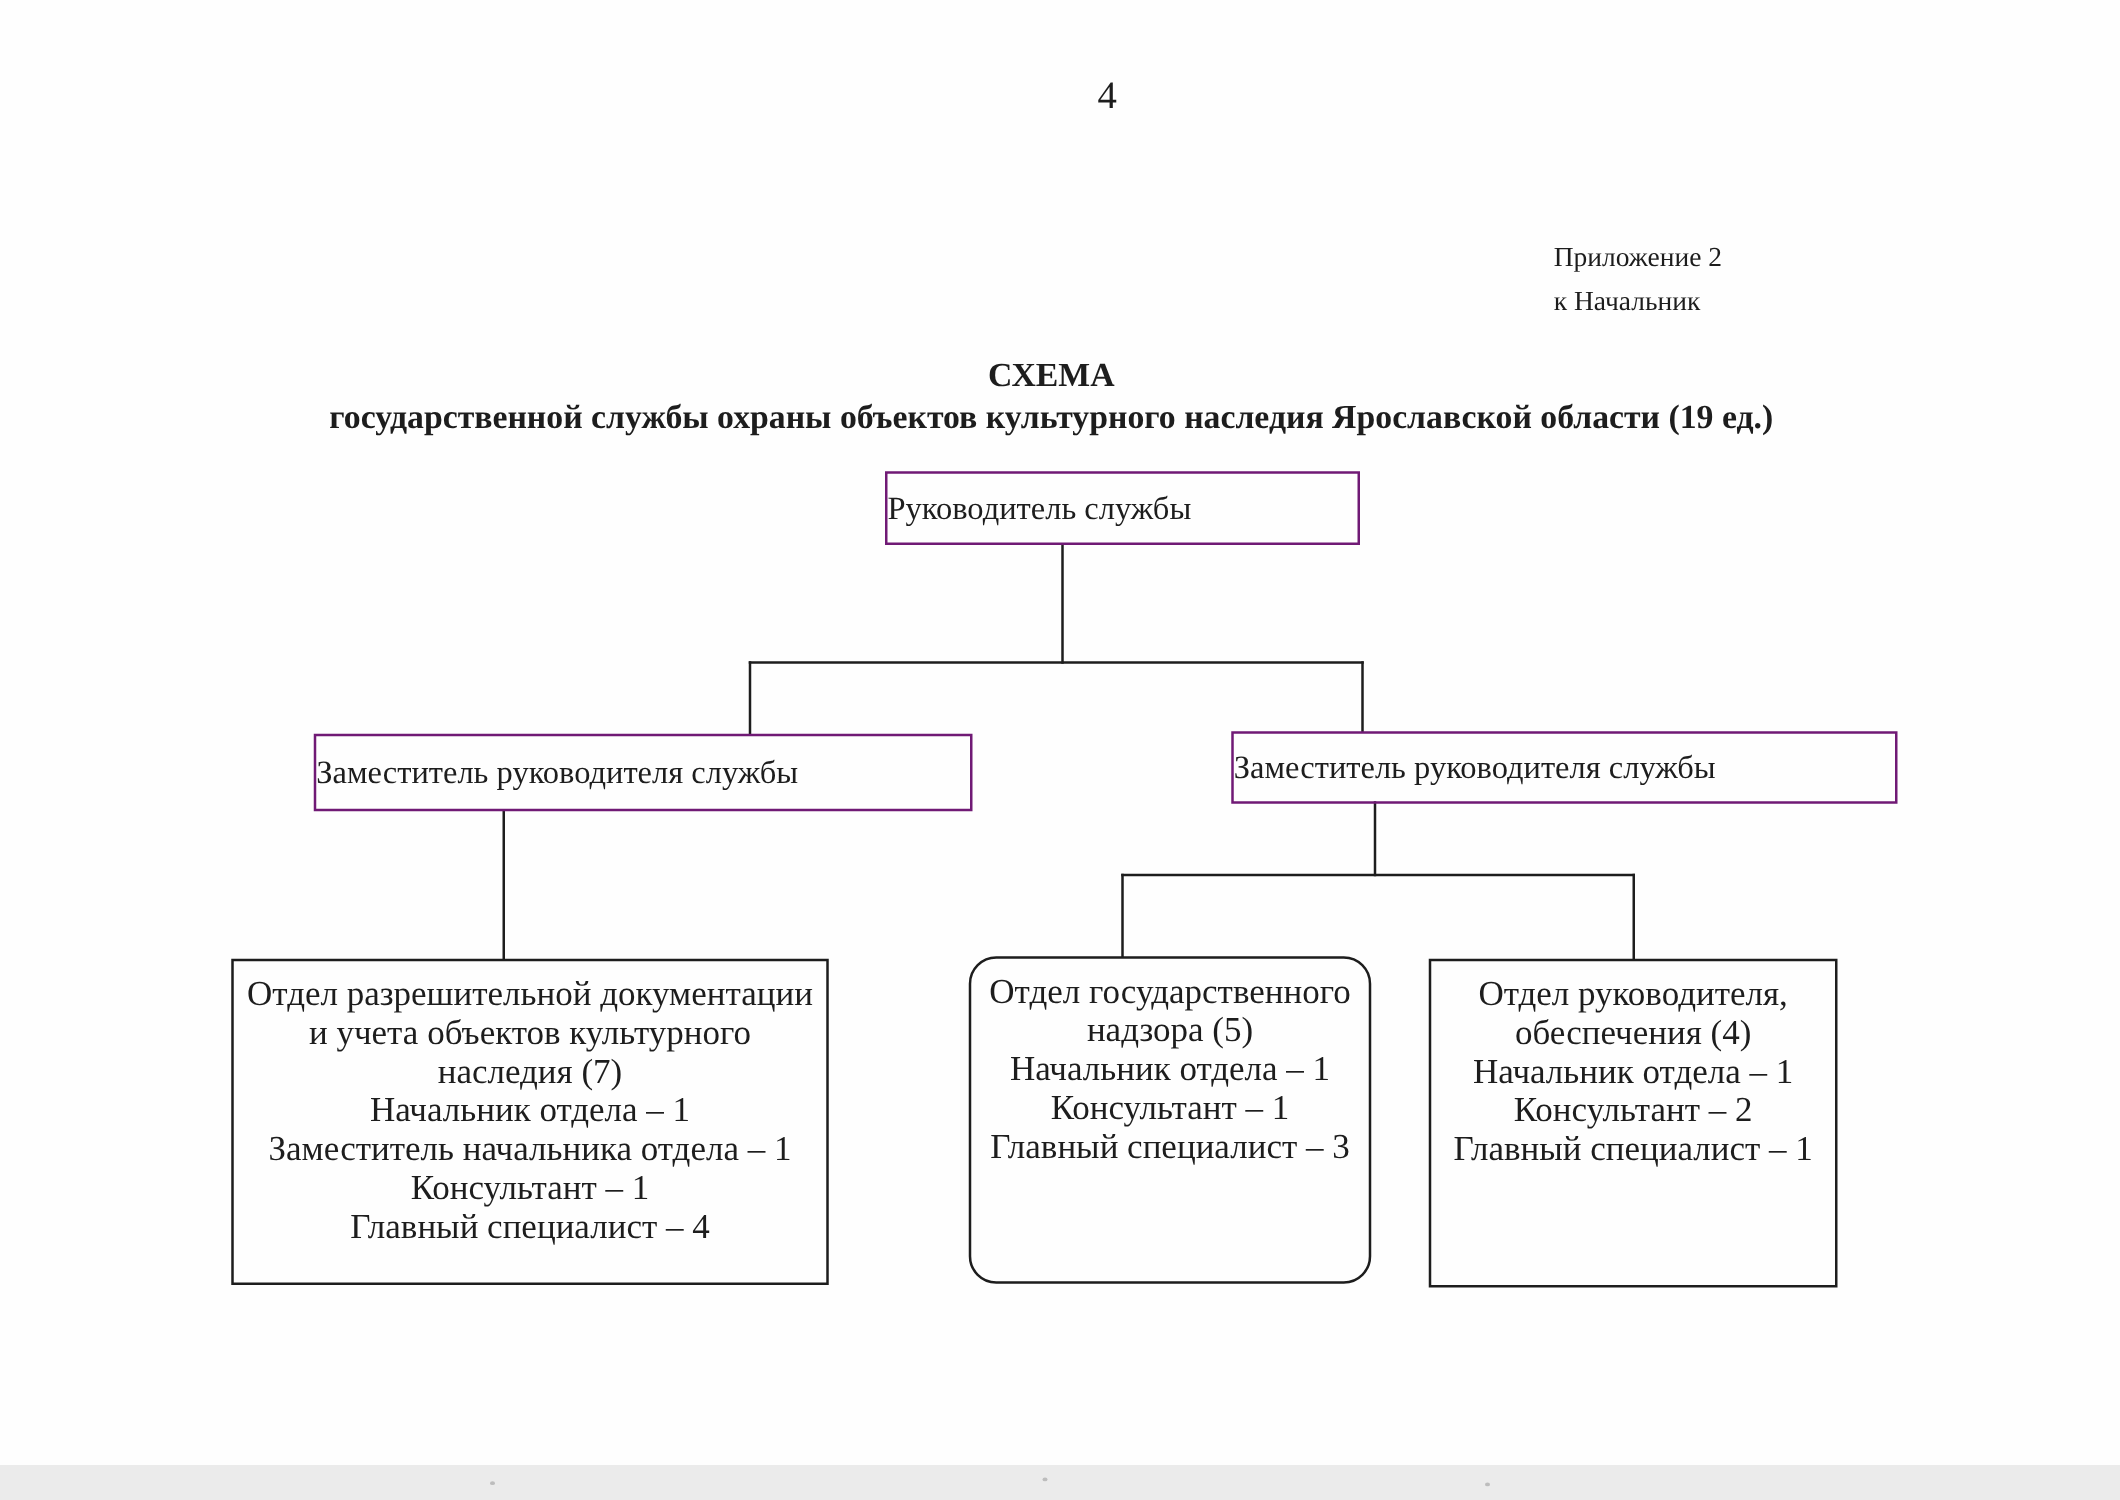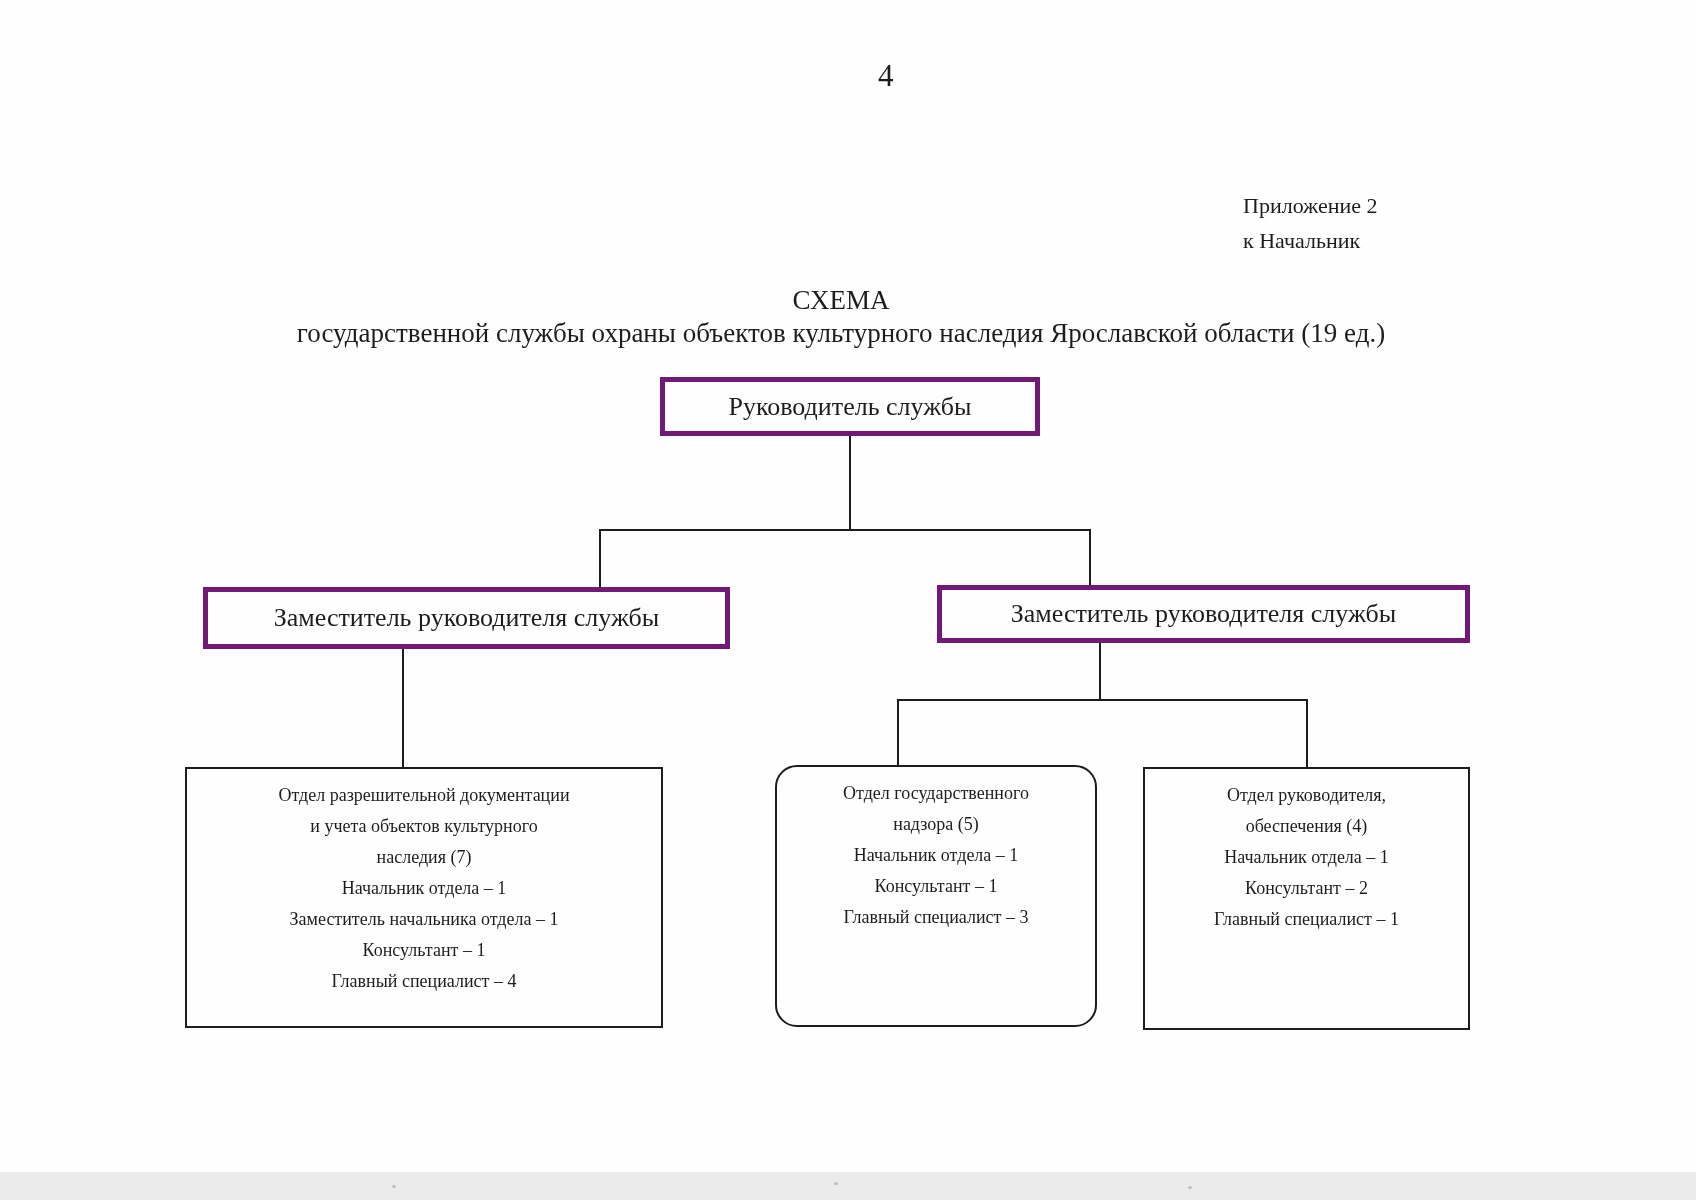--- a/index.html
+++ b/index.html
@@ -25,50 +25,50 @@
     font-size: 22px;
     line-height: 35px;
     text-align: left;
   }
   .title-block {
     position: absolute;
     left: 0;
     top: 284px;
     width: 1682px;
     text-align: center;
-    font-weight: normal;
+    font-weight: bold;
     font-size: 27px;
     line-height: 33px;
   }
   .connectors {
     position: absolute;
     left: 0;
     top: 0;
   }
   .node {
     position: absolute;
     box-sizing: border-box;
-    border: 5px solid #701a75;
+    border: 2px solid #701a75;
     display: flex;
     align-items: center;
-    justify-content: center;
     text-align: center;
     font-size: 26px;
     background: transparent;
     white-space: nowrap;
+    margin-left: 48px;
   }
   .node-root   { left: 660px;  top: 377px; width: 380px; height: 59px; }
   .node-dep-l  { left: 203px;  top: 587px; width: 527px; height: 62px; }
   .node-dep-r  { left: 937px;  top: 585px; width: 533px; height: 58px; }
   .dept {
     position: absolute;
     box-sizing: border-box;
     border: 2px solid #1d1d1d;
     text-align: center;
-    font-size: 18px;
+    font-size: 28px;
     line-height: 31px;
     padding-top: 11px;
   }
   .dept .line { white-space: nowrap; }
   .dept-1 { left: 185px;  top: 767px; width: 478px; height: 261px; }
   .dept-2 { left: 775px;  top: 765px; width: 322px; height: 262px; border-radius: 22px; }
   .dept-3 { left: 1143px; top: 767px; width: 327px; height: 263px; }
   .scan-strip {
     position: absolute;
     left: 0;

